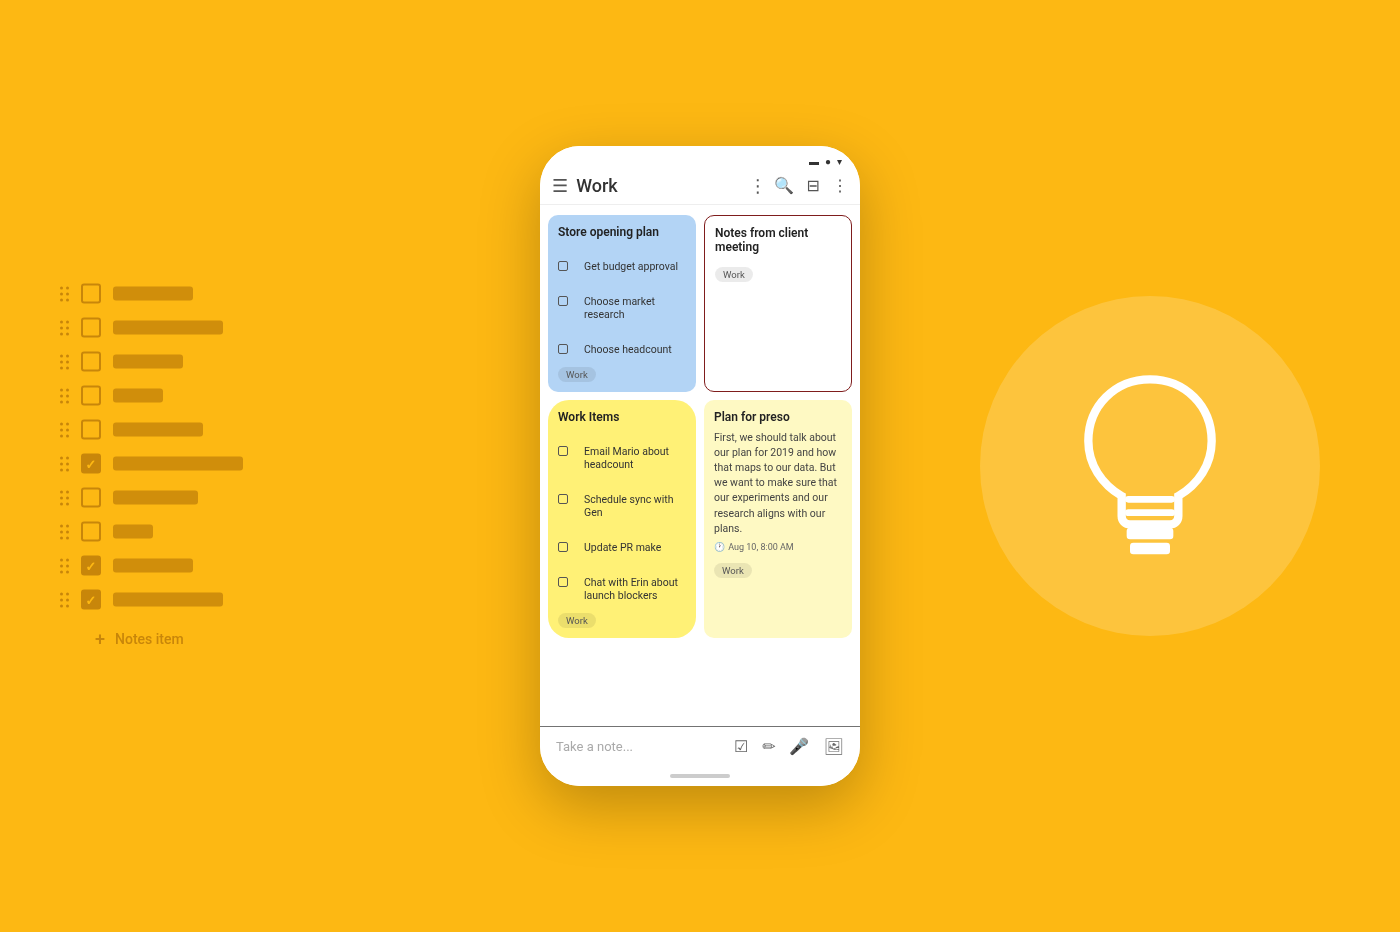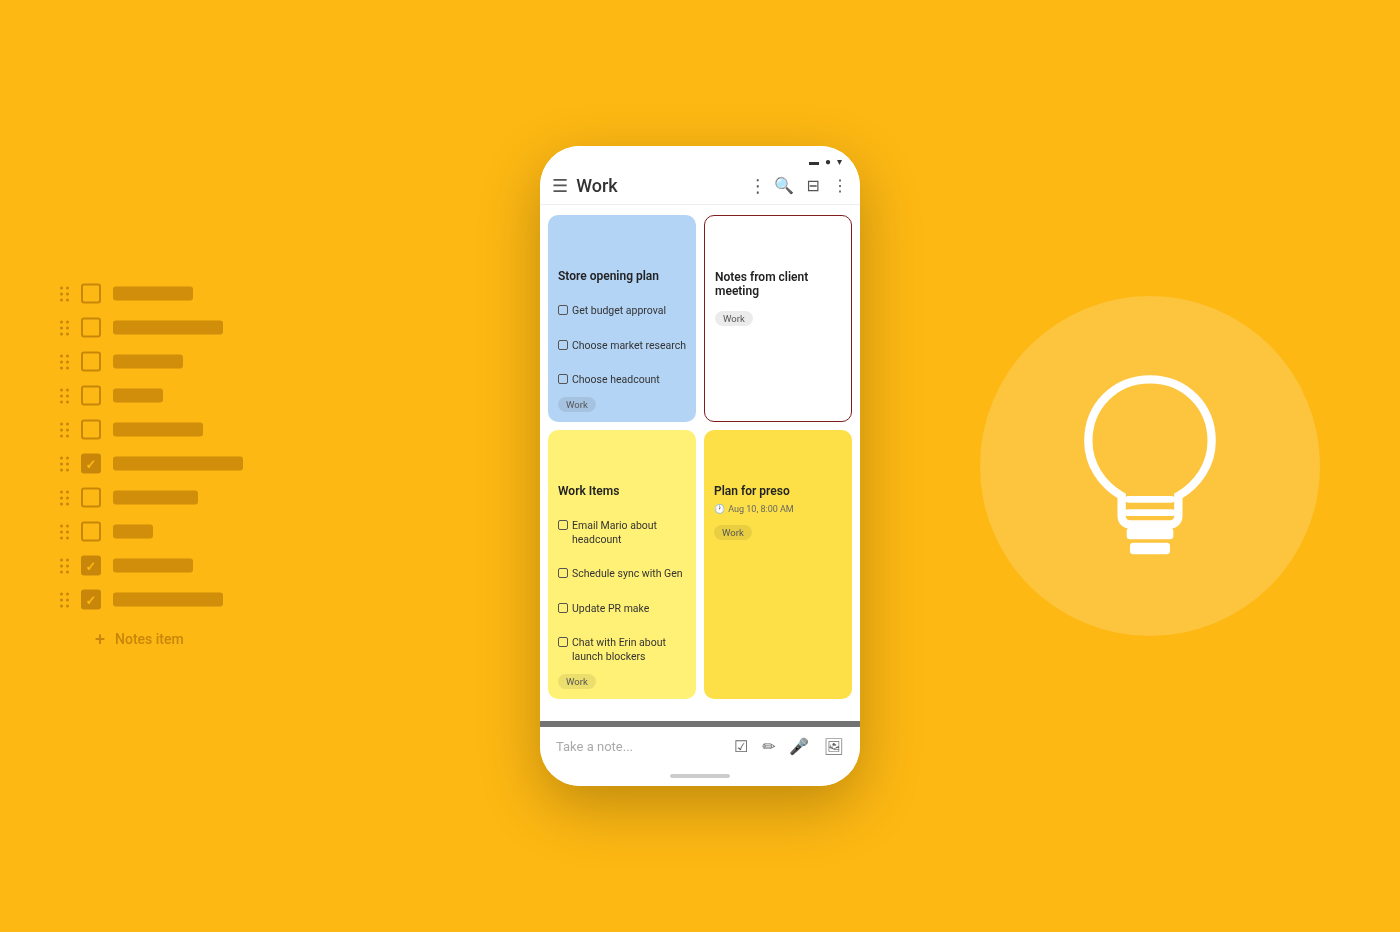--- a/index.html
+++ b/index.html
@@ -177,35 +177,34 @@
     }
     .notes-area::-webkit-scrollbar { display: none; }
 
     .note-card {
       border-radius: 10px;
       padding: 10px;
       font-size: 11px;
       color: #333;
     }
     .note-card.blue { background: #B3D4F5; }
-    .note-card.yellow { background: #FFF176; }
-    .note-card.teal { background: #fde047; }
+    .note-card.yellow { background: #FFF176; border-radius: 21px; }
+    .note-card.teal { background: #fef9c3; }
     .note-card.white { background: #fff; border: 1px solid #7f1d1d; }
 
     .note-title {
       font-size: 12px;
       font-weight: 600;
       margin-bottom: 6px;
       color: #222;
-      margin-top: 44px;
     }
     .note-checkbox-item {
       display: flex;
       align-items: flex-start;
-      gap: 4px;
+      gap: 16px;
       margin-bottom: 3px;
       font-size: 10.5px;
       line-height: 1.3;
       margin-top: 21px;
     }
     .note-cb-box {
       width: 10px; height: 10px;
       border: 1.5px solid #555;
       border-radius: 2px;
       flex-shrink: 0;
@@ -231,21 +230,21 @@
       gap: 3px;
       font-size: 9px;
       color: #666;
       margin-top: 6px;
       margin-bottom: 4px;
     }
 
     
     .bottom-bar {
       background: #fff;
-      border-top: 6px solid #737373;
+      border-top: 1px solid #737373;
       padding: 10px 16px;
       display: flex;
       align-items: center;
       gap: 10px;
     }
     .take-note {
       flex: 1;
       font-size: 13px;
       color: #aaa;
     }
@@ -441,21 +440,21 @@
         </div><div class="note-checkbox-item">
           <div class="note-cb-box"></div>
           <span>Schedule sync with Gen</span>
         </div><div class="note-checkbox-item">
           <div class="note-cb-box"></div>
           <span>Update PR make</span>
         </div><div class="note-checkbox-item">
           <div class="note-cb-box"></div>
           <span>Chat with Erin about launch blockers</span>
         </div><span class="note-label">Work</span></div>
-      <div class="note-card teal"><div class="note-title">Plan for preso</div><div class="note-timestamp">
+      <div class="note-card teal"><div class="note-title">Plan for preso</div><div class="note-body">First, we should talk about our plan for 2019 and how that maps to our data. But we want to make sure that our experiments and our research aligns with our plans.</div><div class="note-timestamp">
           <span>🕐</span>
           <span>Aug 10, 8:00 AM</span>
         </div><span class="note-label">Work</span></div>
     </div>
 
   <div class="bottom-bar">
     <span class="take-note">Take a note...</span>
     <div class="bottom-icons">
       <span class="bottom-icon">☑</span>
       <span class="bottom-icon">✏</span>

